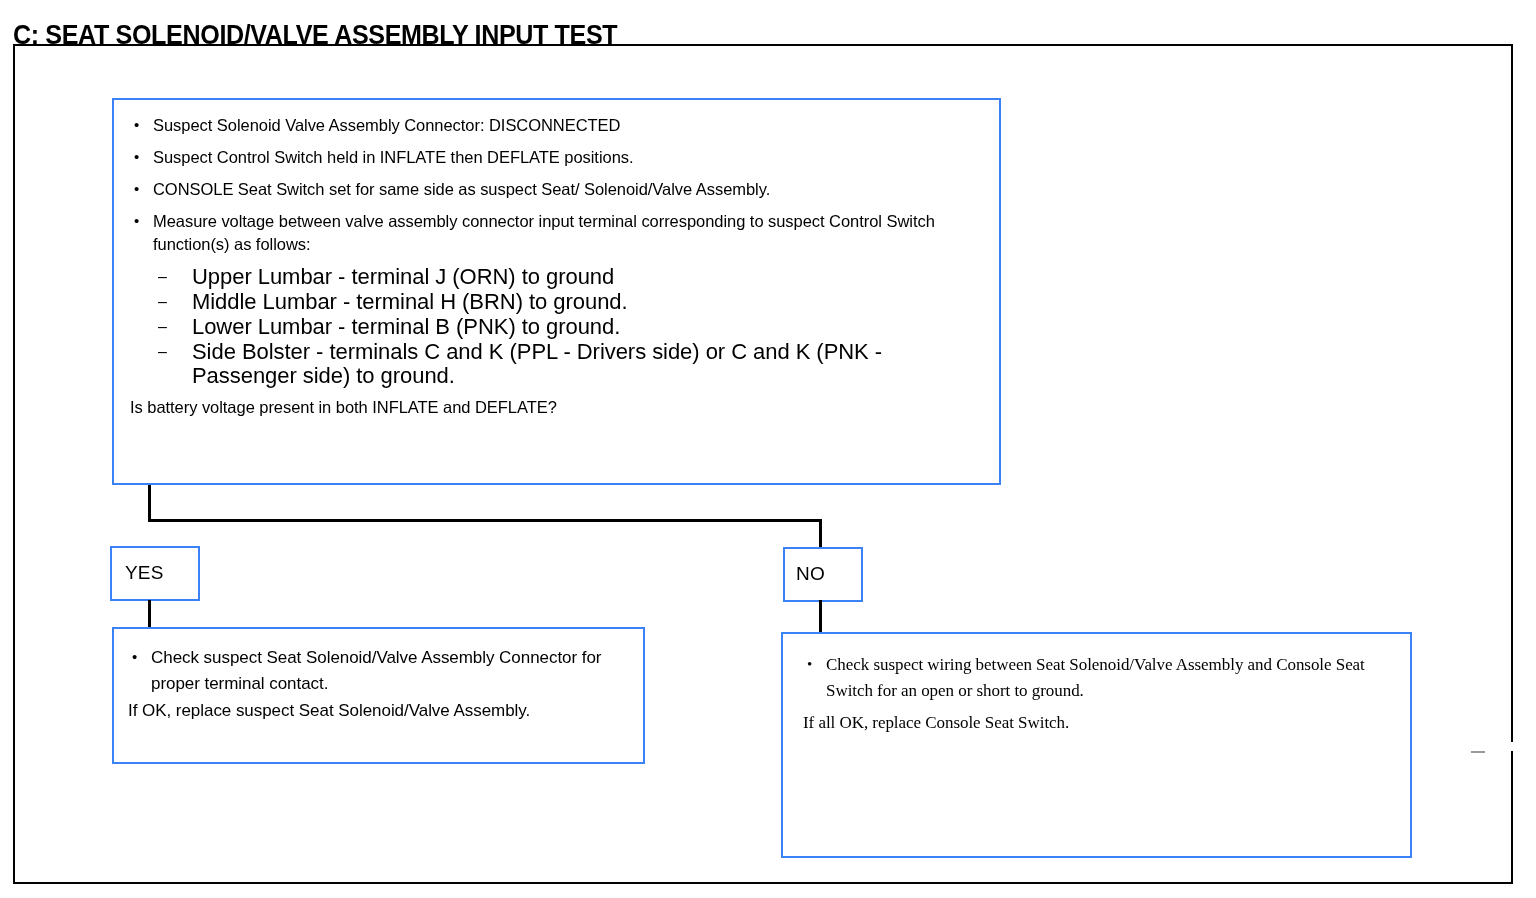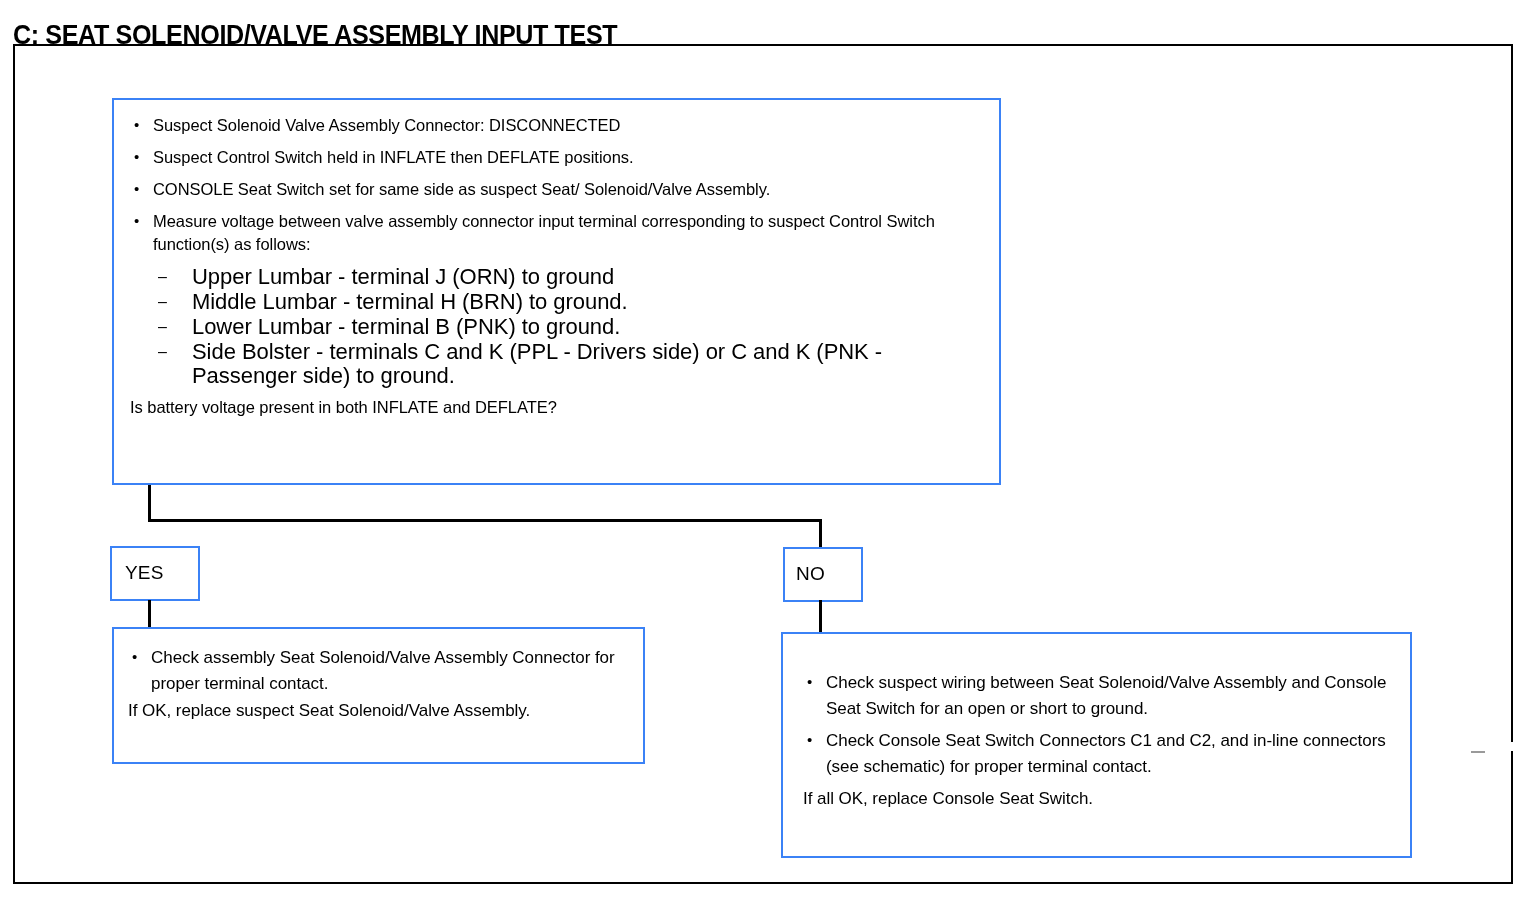--- a/index.html
+++ b/index.html
@@ -190,21 +190,21 @@
     font-size: 17px;
   }
   .r-inner ul.blist > li::before {
     line-height: 26px;
   }
   .r-inner .plain-line {
     font-size: 17px;
     line-height: 26px;
     margin-top: 0;
   }
-  #result-no-box .r-inner { padding: 36px 14px 0 20px; }
+  #result-no-box .r-inner { padding: 18px 14px 0 20px; font-family: Liberation Serif, serif; }
   #result-no-box .r-inner ul.blist > li { margin-bottom: 6px; }
 </style>
 </head>
 <body>
 
 <div id="page">
 
   <h1 id="page-title">C:  SEAT SOLENOID/VALVE ASSEMBLY INPUT TEST</h1>
 
   <div id="outer-frame">
@@ -240,29 +240,28 @@
   <div class="box" id="no-box">
     <span class="yn-label">NO</span>
   </div>
 
   <div class="line" id="drop-yes-to-result"></div>
   <div class="line" id="drop-no-to-result"></div>
 
   <div class="box" id="result-yes-box">
     <div class="r-inner">
       <ul class="blist">
-        <li>Check assembly Seat Solenoid/Valve Assembly Connector for proper terminal contact.</li>
+        <li>Check suspect Seat Solenoid/Valve Assembly Connector for proper terminal contact.</li>
       </ul>
       <div class="plain-line">If OK, replace suspect Seat Solenoid/Valve Assembly.</div>
     </div>
   </div>
 
   <div class="box" id="result-no-box">
     <div class="r-inner">
       <ul class="blist">
         <li>Check suspect wiring between Seat Solenoid/Valve Assembly and Console Seat Switch for an open or short to ground.</li>
-        <li>Check Console Seat Switch Connectors C1 and C2, and in-line connectors (see schematic) for proper terminal contact.</li>
       </ul>
       <div class="plain-line">If all OK, replace Console Seat Switch.</div>
     </div>
   </div>
 
 </div>
 
 </body></html>

